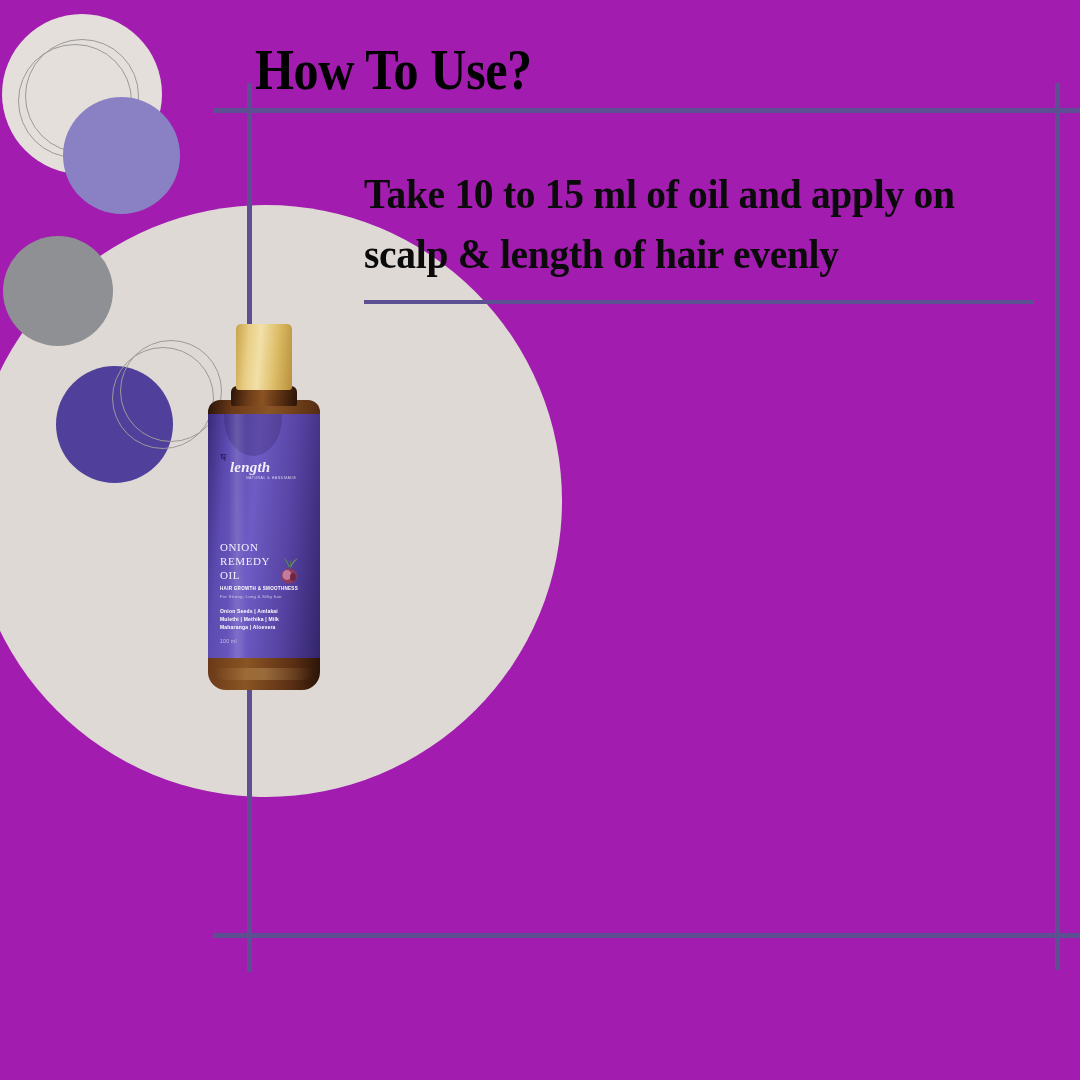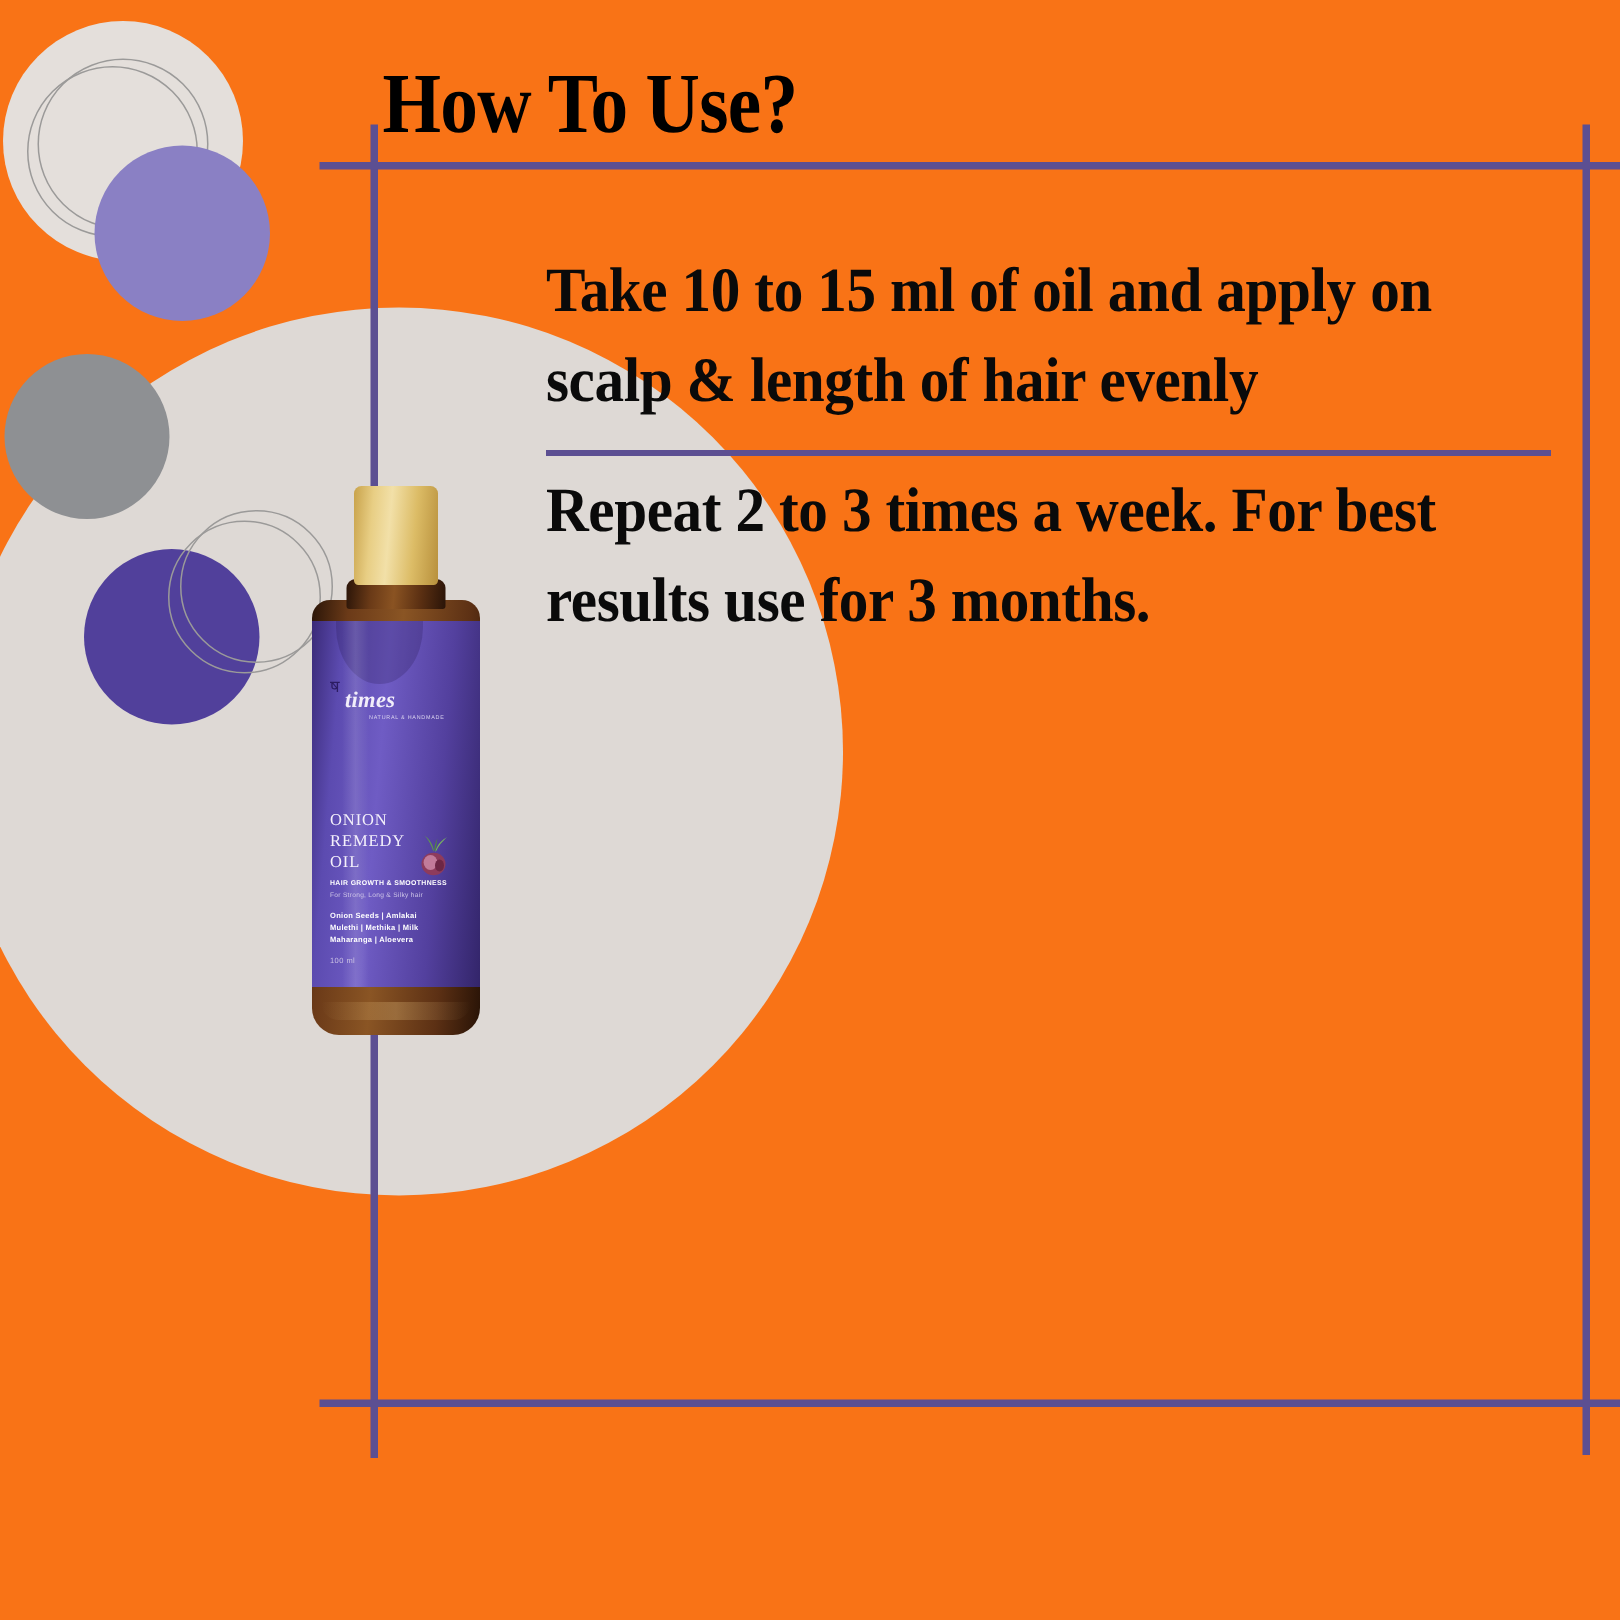--- a/index.html
+++ b/index.html
@@ -5,21 +5,21 @@
 <style>
   html, body {
     margin: 0;
     padding: 0;
     background: #ffffff;
   }
   #poster {
     position: relative;
     width: 1080px;
     height: 1080px;
-    background: #f97316;
+    background: #a21caf;
     overflow: hidden;
     font-family: "Liberation Serif", serif;
   }
 
   
   .blob {
     position: absolute;
     border-radius: 50%;
   }
   #blob-beige-large {
@@ -289,39 +289,35 @@
 
   <div id="steps">
 
     <div class="step" id="step-1">
       <div class="step-text">Take 10 to 15 ml of oil and apply on scalp &amp; length of hair evenly</div>
       <div class="step-divider"></div>
     </div>
 
 
 
-    <div class="step" id="step-4">
-      <div class="step-text">Repeat 2 to 3 times a week. For best results use for 3 months.</div>
-
-    </div>
 
   </div>
 
   <div id="product-bottle">
     <div id="bottle-body"></div>
     <div id="bottle-neck"></div>
     <div id="bottle-cap"></div>
 
     <div id="bottle-label">
       <div id="label-swirl"></div>
       <div id="label-sheen"></div>
 
       <div id="brand-block">
         <div id="brand-mark">ष</div>
-        <div id="brand-name">times</div>
+        <div id="brand-name">length</div>
         <div id="brand-tagline">NATURAL &amp; HANDMADE</div>
       </div>
 
       <div id="product-name">ONION<br>REMEDY<br>OIL</div>
 
       <svg id="onion-art" viewBox="0 0 26 30">
         <path d="M13 12 C11 6 9 3 7 1 C10 3 12 6 13 10 Z" fill="#5f9a4a"></path>
         <path d="M14 12 C16 6 19 4 22 2 C19 5 16 8 15 11 Z" fill="#7ab85c"></path>
         <path d="M13.5 11 C13.8 7 14.6 5 15.6 3 C15 6 14.6 8.5 14.4 11 Z" fill="#4e8a3d"></path>
         <ellipse cx="13" cy="20" rx="8" ry="7.5" fill="#8e3b5c"></ellipse>

